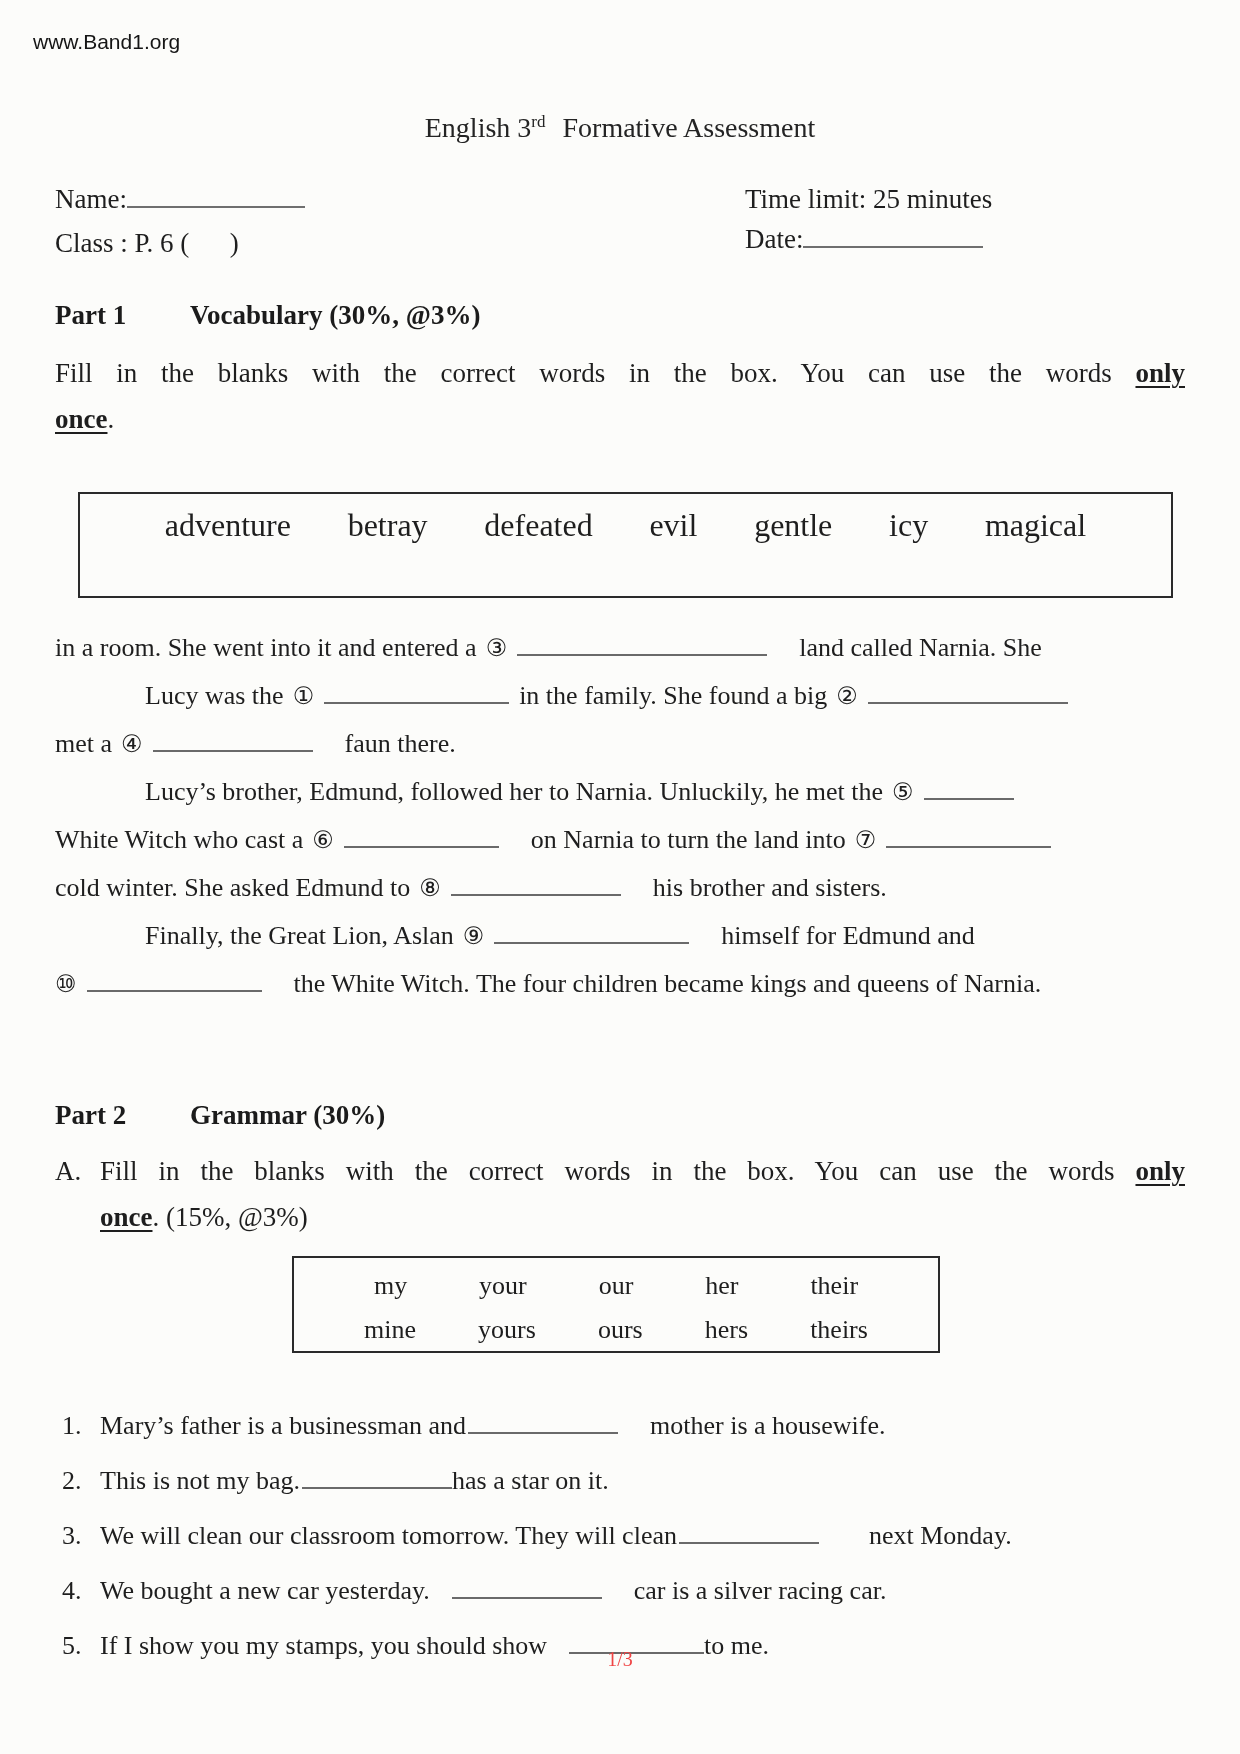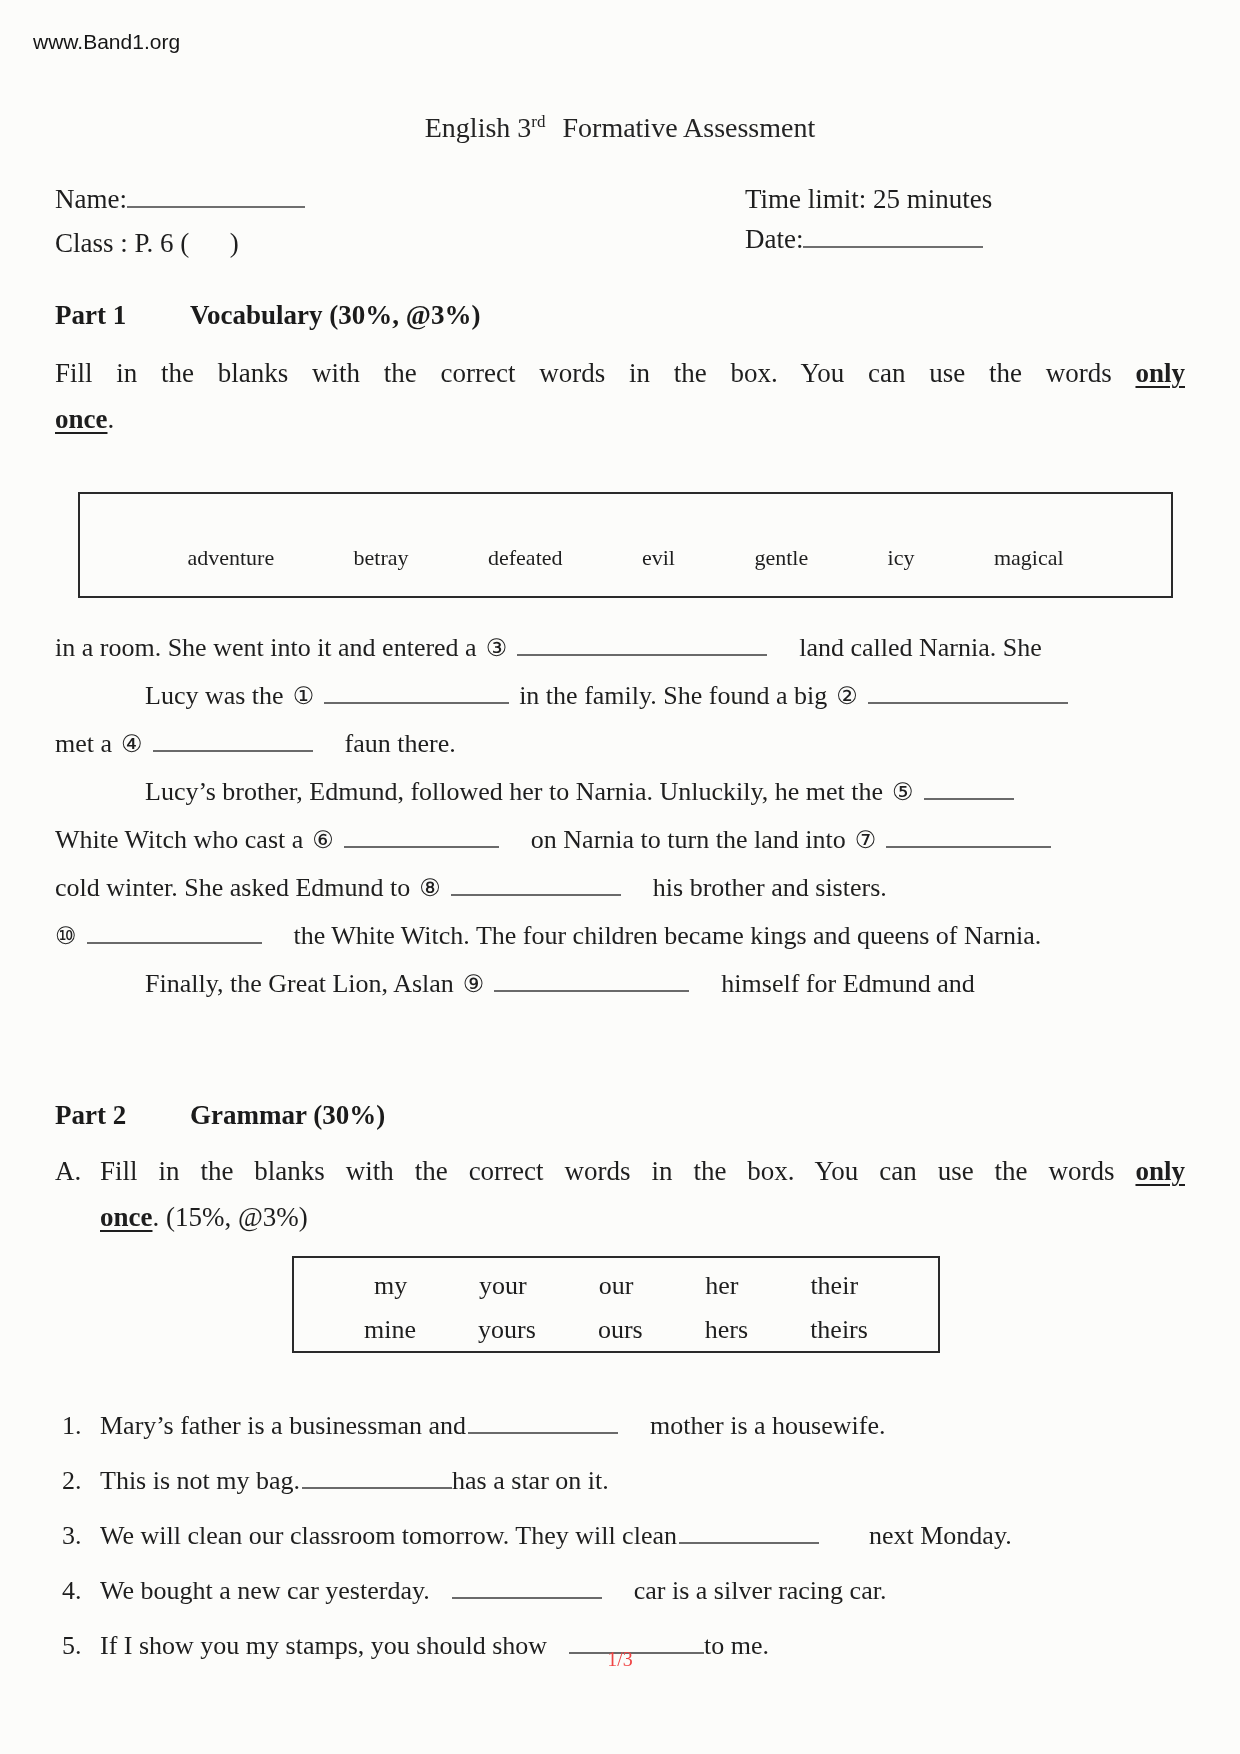--- a/index.html
+++ b/index.html
@@ -41,21 +41,21 @@
   .part-heading { position:absolute; left:55px; font-size:27px; font-weight:bold; color:#1b1b1b; }
   .ph1 { top:300px; } .ph2 { top:1100px; }
   .ph-label { display:inline-block; width:135px; }
 
   .instr1 { position:absolute; top:350px; left:55px; width:1130px; font-size:27px; line-height:46px; }
   .jline { text-align:justify; text-align-last:justify; }
   .em { font-weight:bold; text-decoration:underline; text-decoration-thickness:2px; text-underline-offset:4px; }
 
   .wordbox { position:absolute; border:2px solid #2a2a2a; background:#fcfcfa; }
   .box1 { top:492px; left:78px; width:1095px; height:106px; padding-top:9px; }
-  .box1 .wb-row { display:flex; justify-content:space-evenly; line-height:45px; font-size:22px; padding:0 28px;margin-top:32px; }
+  .box1 .wb-row { display:flex; justify-content:space-evenly; line-height:45px; font-size:32px; padding:0 28px; }
   .box2 { top:1256px; left:292px; width:648px; height:97px; padding-top:6px; }
   .box2 .wb-row { display:flex; justify-content:space-evenly; line-height:44px; font-size:26px; padding:0 8px; }
 
   .passage { position:absolute; top:624px; left:55px; width:1130px; font-size:26px; }
   .p-line { height:48px; line-height:48px; white-space:nowrap; }
   .indent { padding-left:90px; }
   .num { font-family:"DejaVu Sans", sans-serif; font-size:24px; margin:0 8px 0 9px; }
   .num.first { margin-left:0; }
   .blank {
     display:inline-block; height:26px;
@@ -149,25 +149,25 @@
     </div>
     <div class="p-line indent">
       <span>Lucy’s brother, Edmund, followed her to Narnia. Unluckily, he met the</span><span class="num">⑤</span><span class="blank b90 tight"></span>
     </div>
     <div class="p-line">
       <span>White Witch who cast a</span><span class="num">⑥</span><span class="blank b155"></span><span class="gap-l">on Narnia to turn the land into</span><span class="num">⑦</span><span class="blank b165 tight"></span>
     </div>
     <div class="p-line">
       <span>cold winter. She asked Edmund to</span><span class="num">⑧</span><span class="blank b170"></span><span class="gap-l">his brother and sisters.</span>
     </div>
-    <div class="p-line">
-      <span class="num first">⑩</span><span class="blank b175"></span><span class="gap-l">the White Witch. The four children became kings and queens of Narnia.</span>
-    </div>
     <div class="p-line indent">
       <span>Finally, the Great Lion, Aslan</span><span class="num">⑨</span><span class="blank b195"></span><span class="gap-l">himself for Edmund and</span>
+    </div>
+    <div class="p-line">
+      <span class="num first">⑩</span><span class="blank b175"></span><span class="gap-l">the White Witch. The four children became kings and queens of Narnia.</span>
     </div>
   </div>
 
   <div class="part-heading ph2">
     <span class="ph-label">Part 2</span><span>Grammar (30%)</span>
   </div>
 
   <div class="instr2">
     <div class="sec-letter">A.</div>
     <div class="instr2-text">

